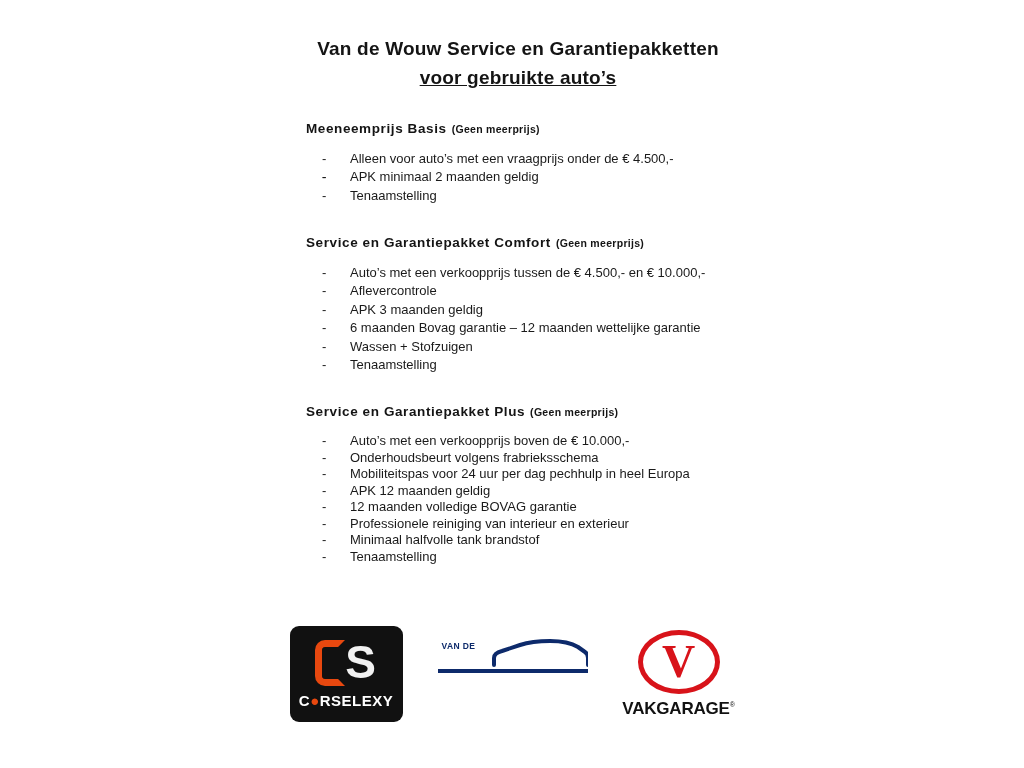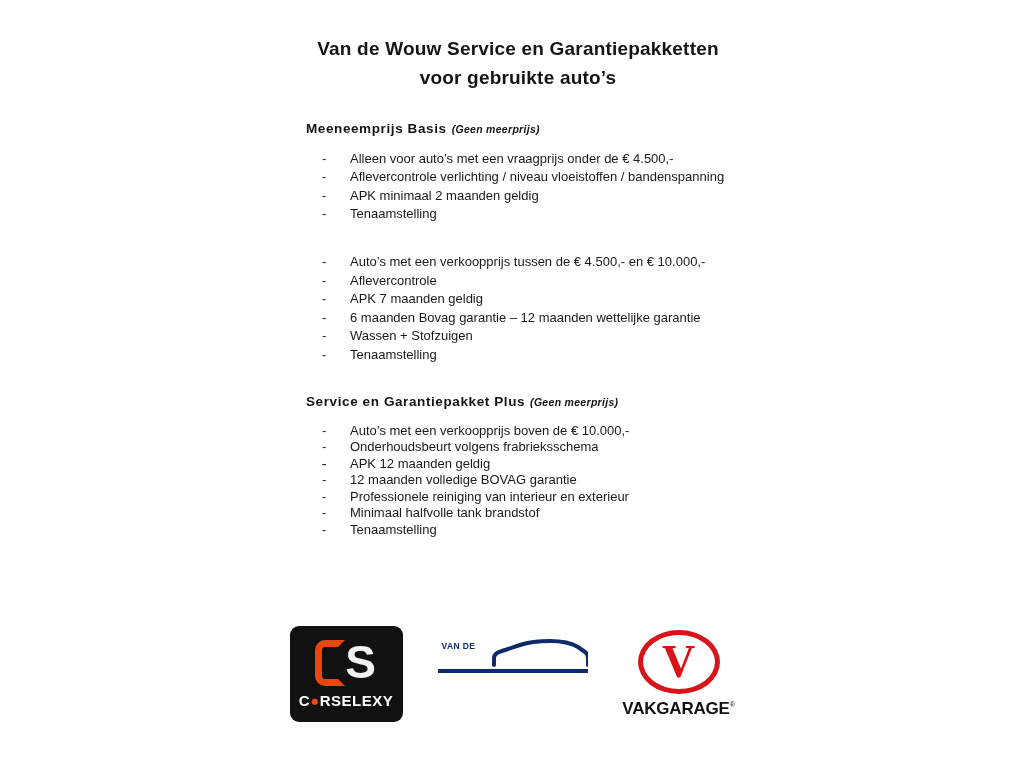--- a/index.html
+++ b/index.html
@@ -28,20 +28,21 @@
     text-align: center;
     font-weight: bold;
     font-size: 19px;
     letter-spacing: 0.2px;
     line-height: 1.55;
     margin: 6px 0 0 0;
     color: #141414;
   }
   .doc-title .line2 {
     display: block;
+    text-decoration: underline;
   }
 
   
   .sections {
     margin-top: 28px;
     padding-left: 246px;
   }
   .section {
     margin-bottom: 30px;
   }
@@ -53,21 +54,20 @@
     color: #141414;
     letter-spacing: 0.6px;
     margin: 0 0 14px 0;
     white-space: nowrap;
   }
   .section-heading .note {
     font-size: 10.5px;
     letter-spacing: 0.3px;
     font-weight: bold;
     margin-left: 5px;
-    font-style: italic;
   }
 
   ul.items {
     list-style: none;
     margin: 0;
     padding: 0 0 0 16px;
   }
   ul.items li {
     position: relative;
     font-size: 13px;
@@ -255,45 +255,48 @@
   </h1>
 
   <div class="sections">
 
     <div class="section" id="sec-basis">
       <div class="section-heading">
         <span>Meeneemprijs Basis</span><span class="note">(Geen meerprijs)</span>
       </div>
       <ul class="items">
         <li><span class="dash">-</span><span>Alleen voor auto’s met een vraagprijs onder de € 4.500,-</span></li>
-        <li><span class="dash">-</span><span>Aflevercontrole verlichting / niveau vloeistoffen / bandenspanning</span></li>
+        <li><span class="dash">-</span></li>
         <li><span class="dash">-</span><span>APK minimaal 2 maanden geldig</span></li>
         <li><span class="dash">-</span><span>Tenaamstelling</span></li>
       </ul>
     </div>
 
     <div class="section" id="sec-comfort">
+      <div class="section-heading">
+        <span>Service en Garantiepakket Comfort</span><span class="note">(Geen meerprijs)</span>
+      </div>
       <ul class="items">
         <li><span class="dash">-</span><span>Auto’s met een verkoopprijs tussen de € 4.500,- en € 10.000,-</span></li>
         <li><span class="dash">-</span><span>Aflevercontrole</span></li>
-        <li><span class="dash">-</span><span>APK 7 maanden geldig</span></li>
+        <li><span class="dash">-</span><span>APK 3 maanden geldig</span></li>
         <li><span class="dash">-</span><span>6 maanden Bovag garantie  –  12 maanden wettelijke garantie</span></li>
         <li><span class="dash">-</span><span>Wassen + Stofzuigen</span></li>
         <li><span class="dash">-</span><span>Tenaamstelling</span></li>
       </ul>
     </div>
 
     <div class="section" id="sec-plus">
       <div class="section-heading">
         <span>Service en Garantiepakket Plus</span><span class="note">(Geen meerprijs)</span>
       </div>
       <ul class="items">
         <li><span class="dash">-</span><span>Auto’s met een verkoopprijs boven de € 10.000,-</span></li>
         <li><span class="dash">-</span><span>Onderhoudsbeurt volgens frabrieksschema</span></li>
-        <li><span class="dash">-</span></li>
+        <li><span class="dash">-</span><span>Mobiliteitspas voor 24 uur per dag pechhulp in heel Europa</span></li>
         <li><span class="dash">-</span><span>APK 12 maanden geldig</span></li>
         <li><span class="dash">-</span><span>12 maanden volledige BOVAG garantie</span></li>
         <li><span class="dash">-</span><span>Professionele reiniging van interieur en exterieur</span></li>
         <li><span class="dash">-</span><span>Minimaal halfvolle tank brandstof</span></li>
         <li><span class="dash">-</span><span>Tenaamstelling</span></li>
       </ul>
     </div>
 
   </div>
 

